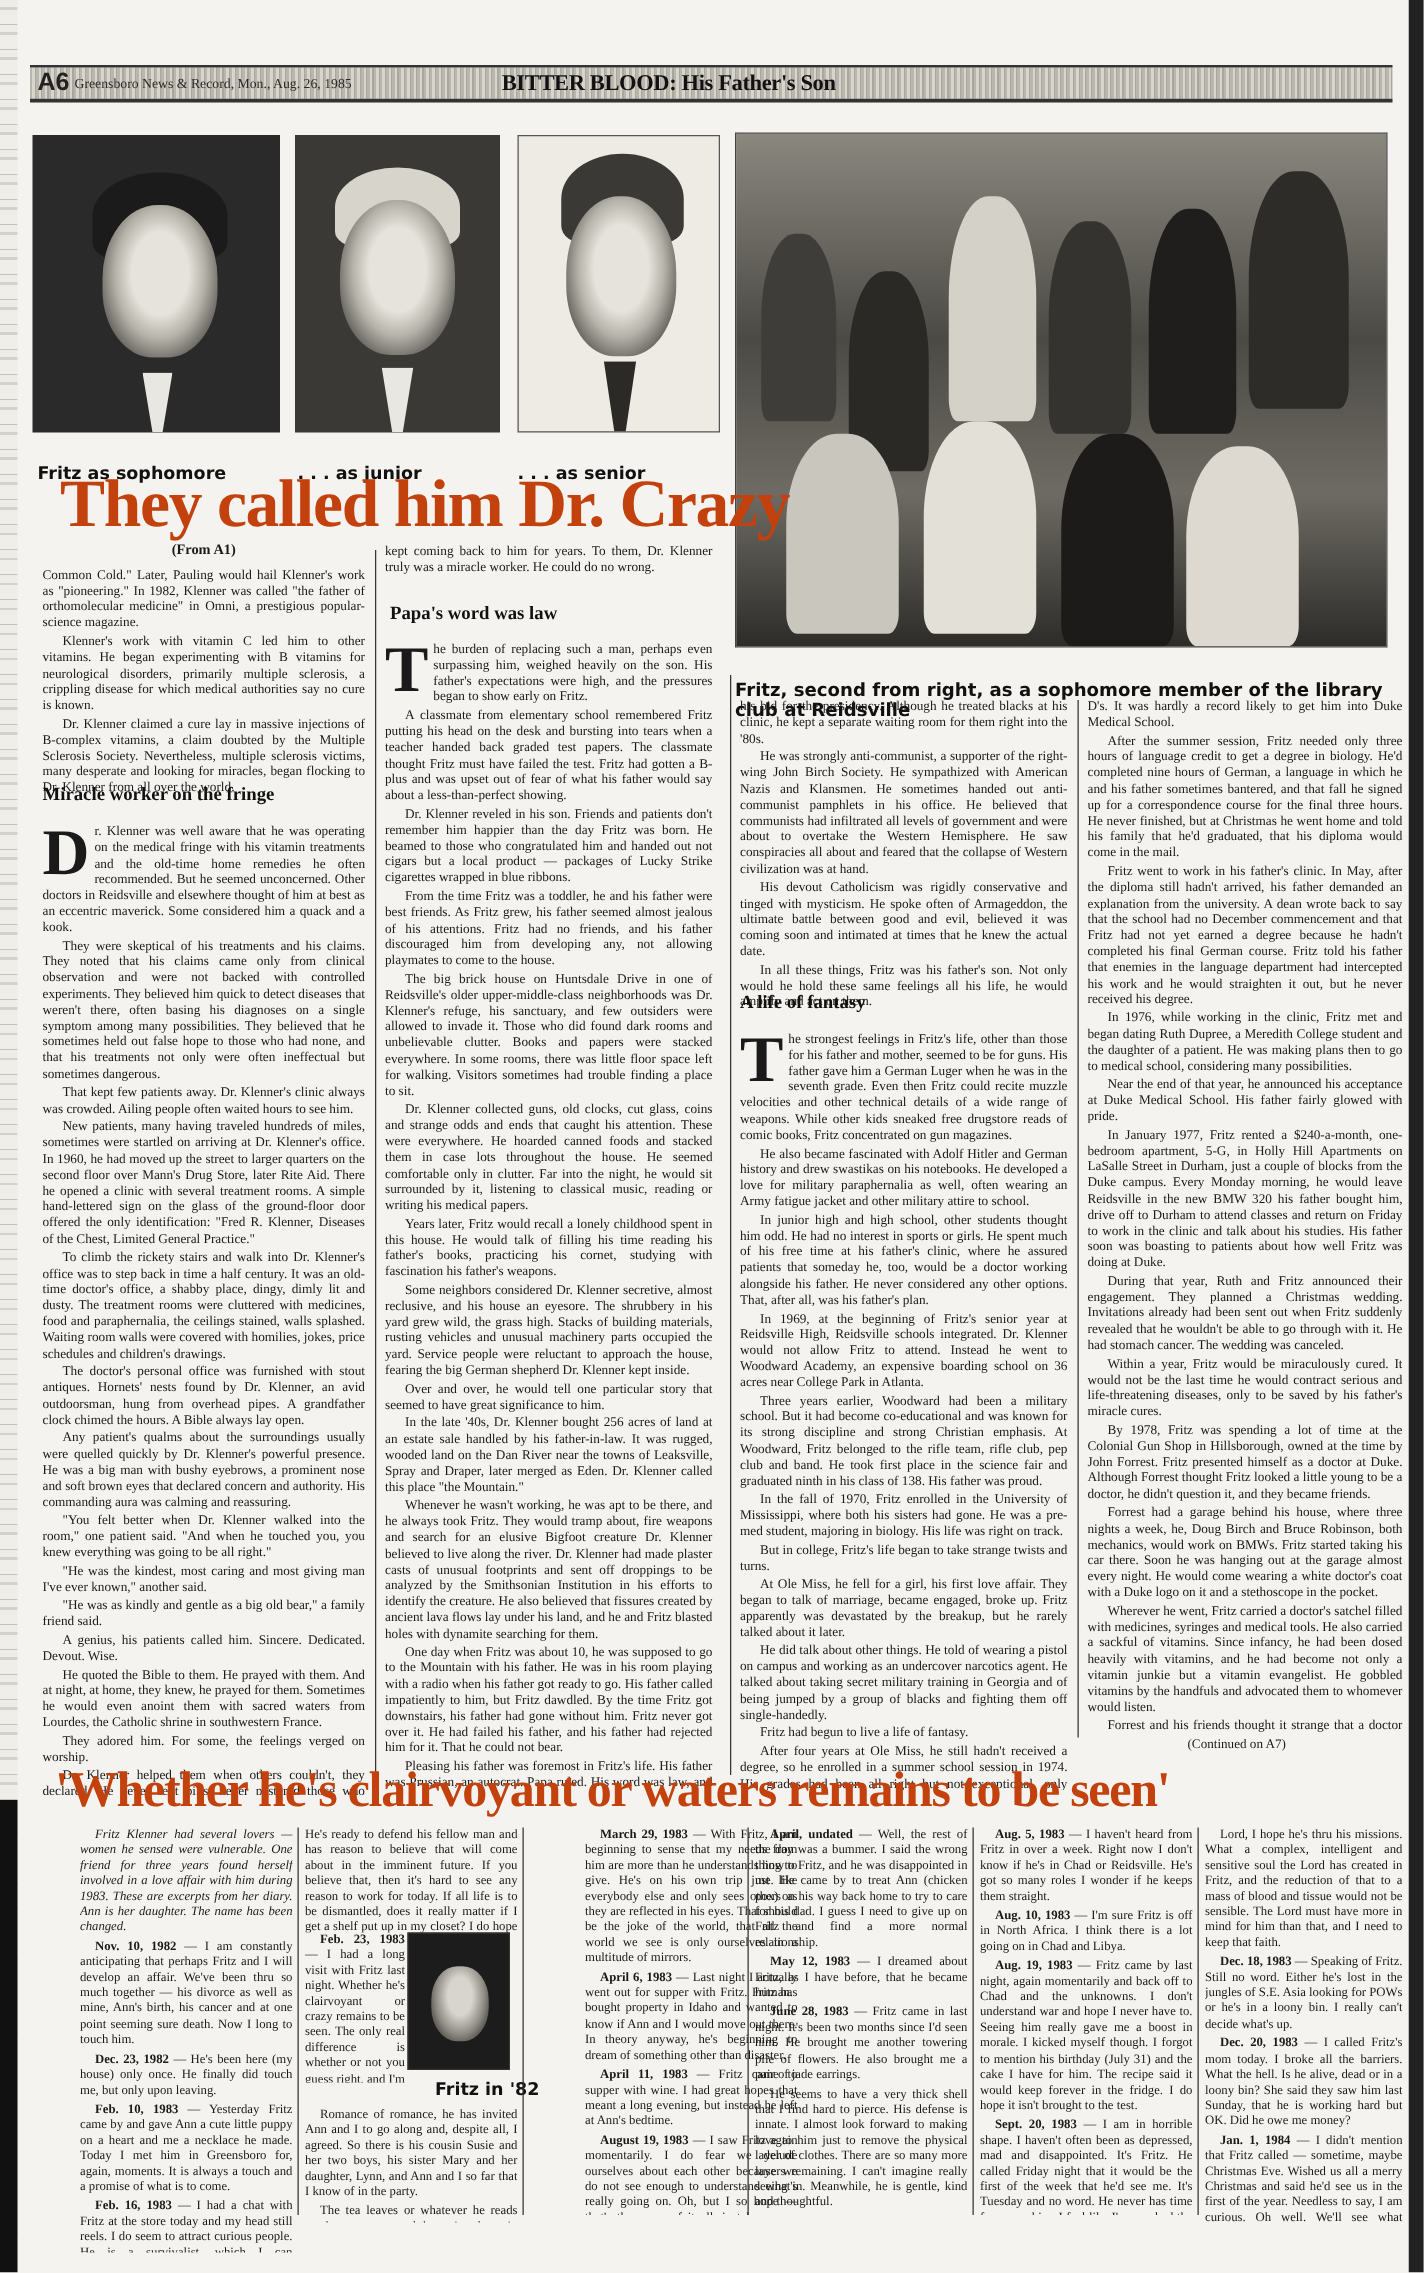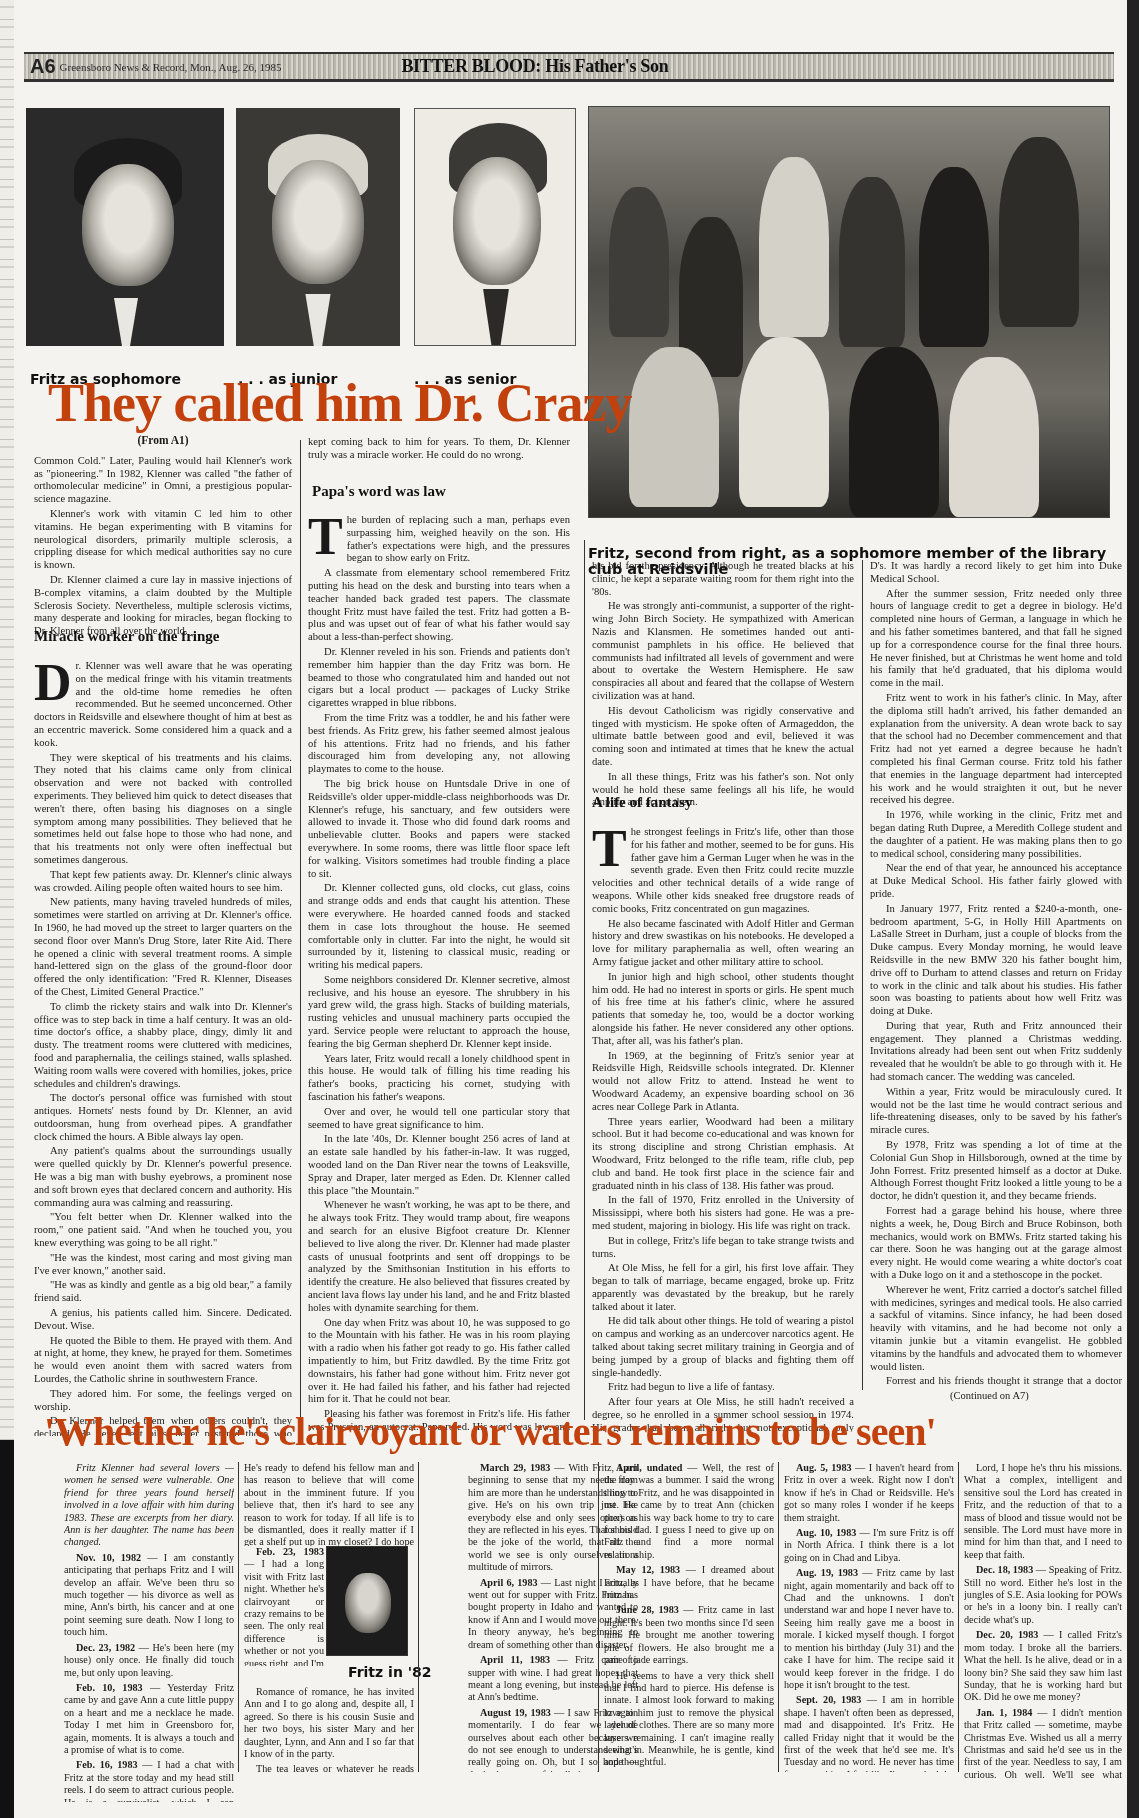--- a/index.html
+++ b/index.html
@@ -126,22 +126,22 @@
   <p class="noindent">kept coming back to him for years. To them, Dr. Klenner truly was a miracle worker. He could do no wrong.</p>
 </div>
 <div class="subhead" style="left:312px;top:483px;">Papa's word was law</div>
 <div class="col" style="left:308px;top:514px;width:262px;height:920px;overflow:hidden;">
   <p class="noindent"><span class="dropcap">T</span><span>he burden of replacing such a man, perhaps even surpassing him, weighed heavily on the son. His father's expectations were high, and the pressures began to show early on Fritz.</span></p>
   <p>A classmate from elementary school remembered Fritz putting his head on the desk and bursting into tears when a teacher handed back graded test papers. The classmate thought Fritz must have failed the test. Fritz had gotten a B-plus and was upset out of fear of what his father would say about a less-than-perfect showing.</p>
   <p>Dr. Klenner reveled in his son. Friends and patients don't remember him happier than the day Fritz was born. He beamed to those who congratulated him and handed out not cigars but a local product — packages of Lucky Strike cigarettes wrapped in blue ribbons.</p>
   <p>From the time Fritz was a toddler, he and his father were best friends. As Fritz grew, his father seemed almost jealous of his attentions. Fritz had no friends, and his father discouraged him from developing any, not allowing playmates to come to the house.</p>
   <p>The big brick house on Huntsdale Drive in one of Reidsville's older upper-middle-class neighborhoods was Dr. Klenner's refuge, his sanctuary, and few outsiders were allowed to invade it. Those who did found dark rooms and unbelievable clutter. Books and papers were stacked everywhere. In some rooms, there was little floor space left for walking. Visitors sometimes had trouble finding a place to sit.</p>
   <p>Dr. Klenner collected guns, old clocks, cut glass, coins and strange odds and ends that caught his attention. These were everywhere. He hoarded canned foods and stacked them in case lots throughout the house. He seemed comfortable only in clutter. Far into the night, he would sit surrounded by it, listening to classical music, reading or writing his medical papers.</p>
+  <p>Years later, Fritz would recall a lonely childhood spent in this house. He would talk of filling his time reading his father's books, practicing his cornet, studying with fascination his father's weapons.</p>
   <p>Some neighbors considered Dr. Klenner secretive, almost reclusive, and his house an eyesore. The shrubbery in his yard grew wild, the grass high. Stacks of building materials, rusting vehicles and unusual machinery parts occupied the yard. Service people were reluctant to approach the house, fearing the big German shepherd Dr. Klenner kept inside.</p>
-  <p>Years later, Fritz would recall a lonely childhood spent in this house. He would talk of filling his time reading his father's books, practicing his cornet, studying with fascination his father's weapons.</p>
   <p>Over and over, he would tell one particular story that seemed to have great significance to him.</p>
   <p>In the late '40s, Dr. Klenner bought 256 acres of land at an estate sale handled by his father-in-law. It was rugged, wooded land on the Dan River near the towns of Leaksville, Spray and Draper, later merged as Eden. Dr. Klenner called this place "the Mountain."</p>
   <p>Whenever he wasn't working, he was apt to be there, and he always took Fritz. They would tramp about, fire weapons and search for an elusive Bigfoot creature Dr. Klenner believed to live along the river. Dr. Klenner had made plaster casts of unusual footprints and sent off droppings to be analyzed by the Smithsonian Institution in his efforts to identify the creature. He also believed that fissures created by ancient lava flows lay under his land, and he and Fritz blasted holes with dynamite searching for them.</p>
   <p>One day when Fritz was about 10, he was supposed to go to the Mountain with his father. He was in his room playing with a radio when his father got ready to go. His father called impatiently to him, but Fritz dawdled. By the time Fritz got downstairs, his father had gone without him. Fritz never got over it. He had failed his father, and his father had rejected him for it. That he could not bear.</p>
   <p>Pleasing his father was foremost in Fritz's life. His father was Prussian, an autocrat. Papa ruled. His word was law, and his family obeyed. Fritz never dared question or challenge him. The son became parrot and mimic of the father.</p>
 
 </div>
 <div class="vrule" style="left:584px;top:540px;height:880px;"></div>
 
 <div class="col" style="left:592px;top:560px;width:262px;">

